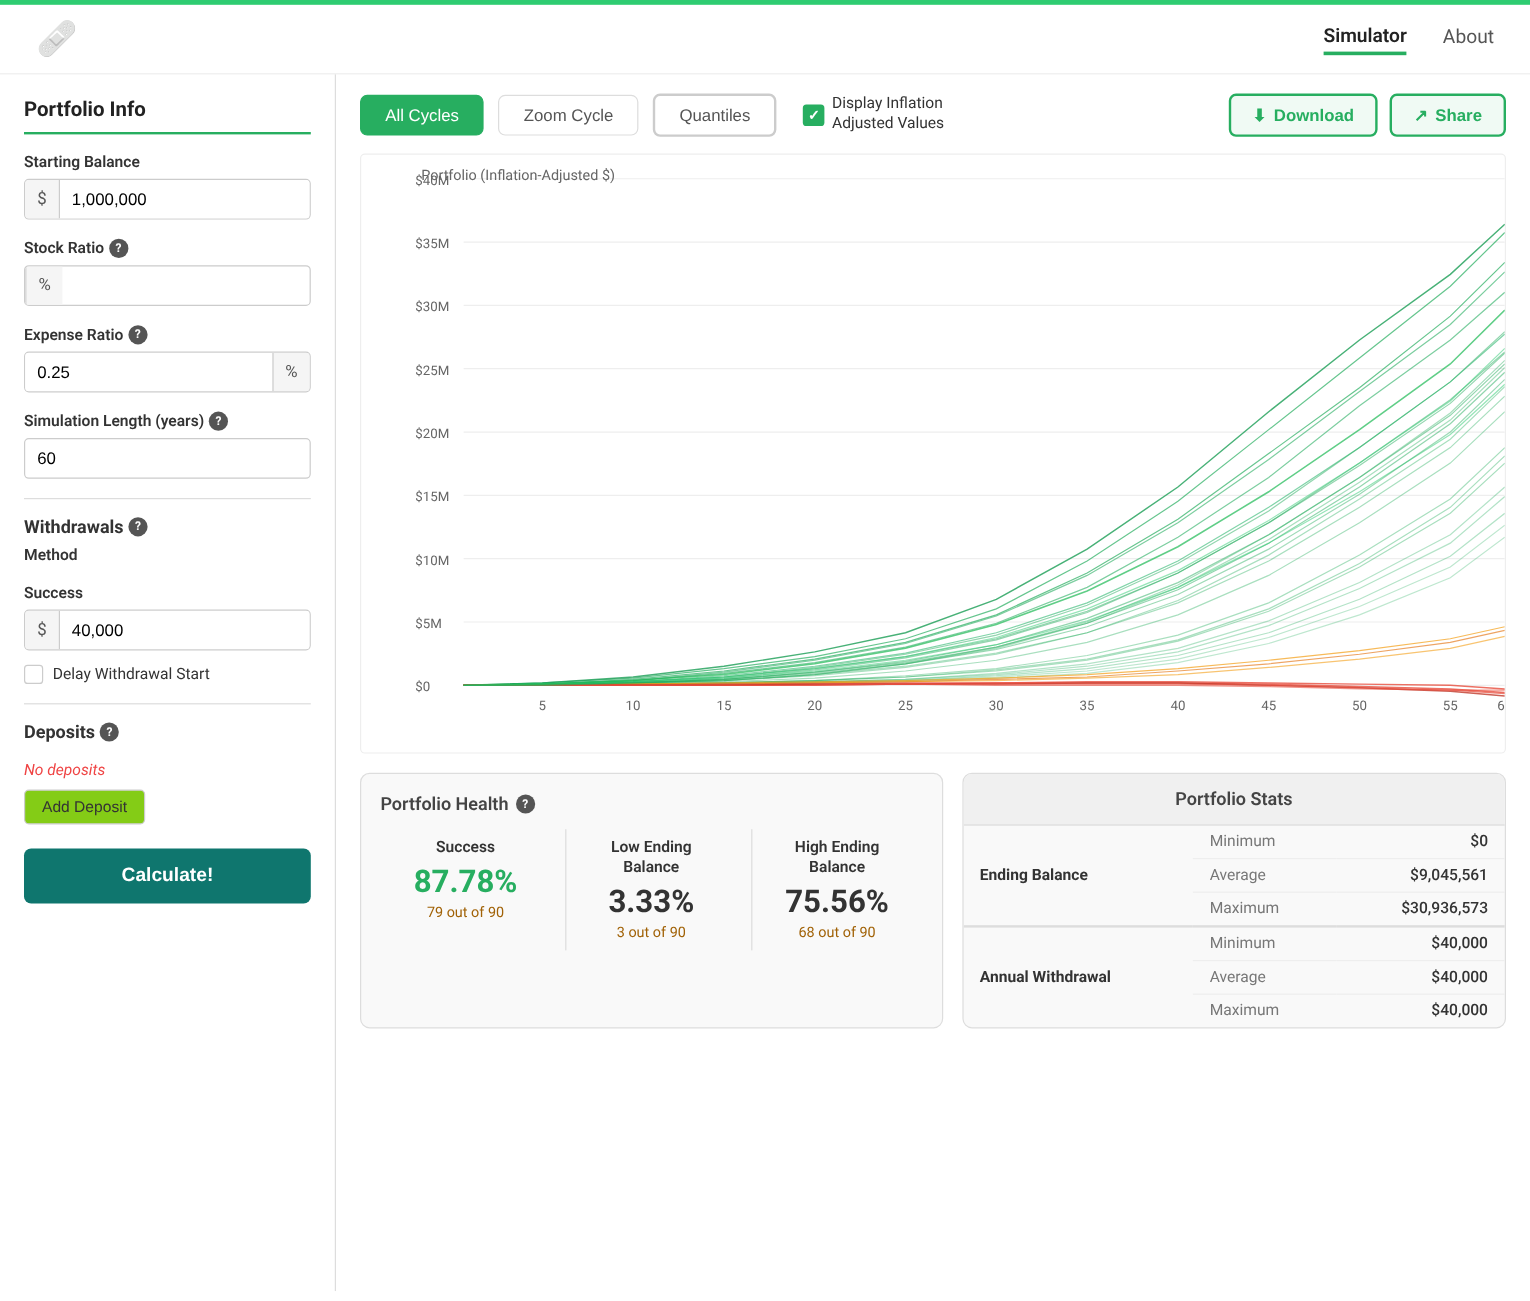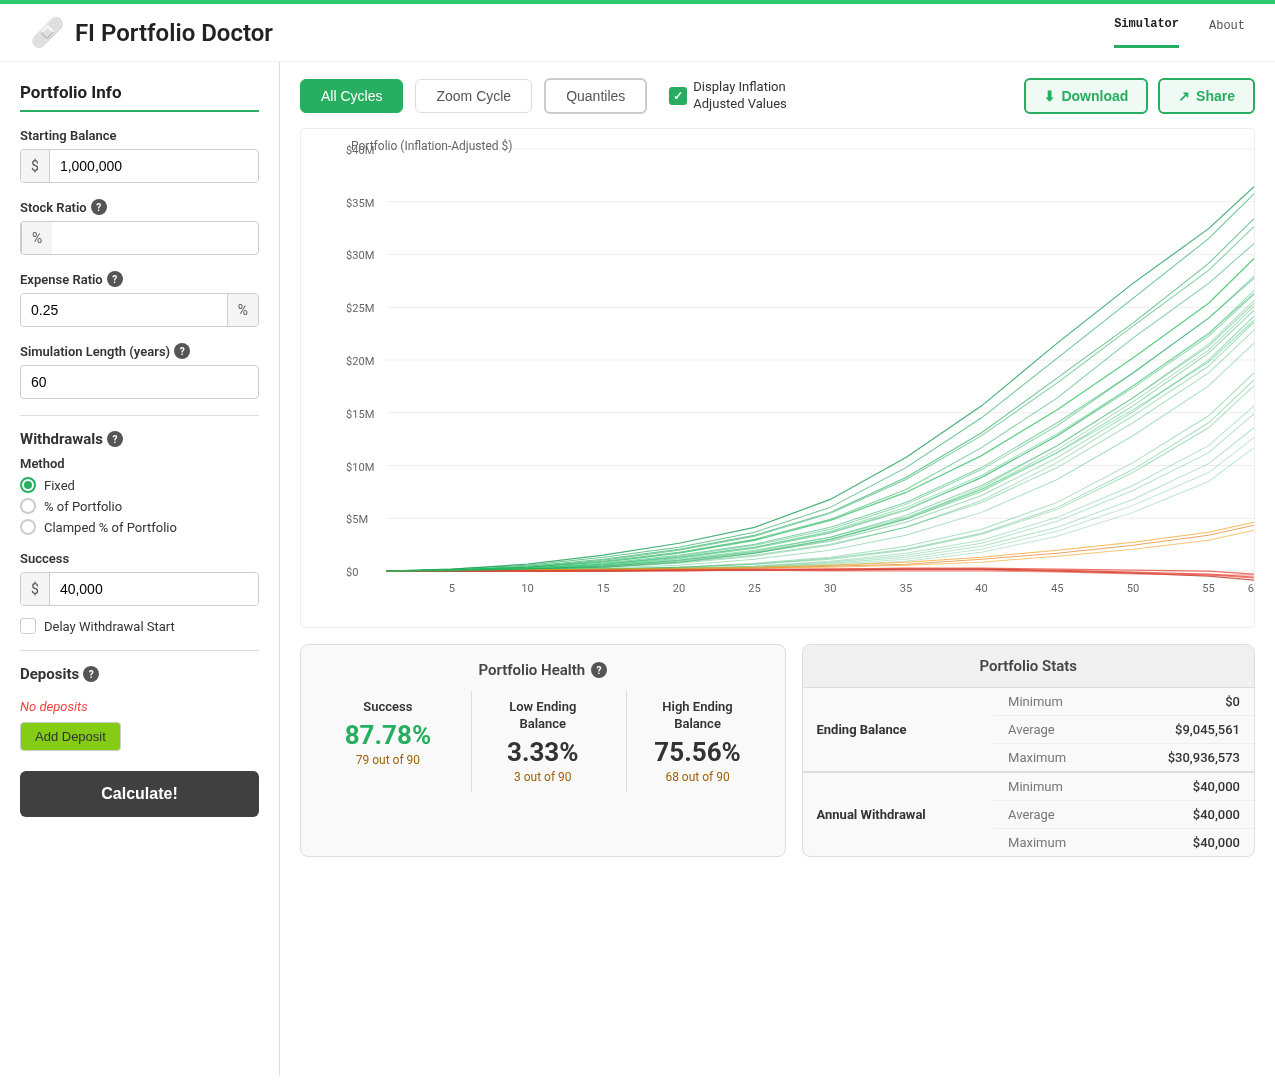--- a/index.html
+++ b/index.html
@@ -6,21 +6,21 @@
     body { font-family: -apple-system, BlinkMacSystemFont, 'Segoe UI', Roboto, sans-serif; background: #fff; color: #333; }
     
     .top-bar { height: 4px; background: #2ecc71; }
     
     header { display: flex; align-items: center; justify-content: space-between; padding: 12px 30px; border-bottom: 1px solid #eee; }
     .logo { display: flex; align-items: center; gap: 10px; }
     .logo-icon { color: #27ae60; font-size: 28px; }
     .logo-title { font-size: 24px; font-weight: 600; color: #222; }
     
     nav { display: flex; align-items: center; gap: 30px; }
-    .nav-item { font-size: 12px; color: #555; cursor: pointer; padding-bottom: 14px; text-decoration: none; font-family: Liberation Mono, monospace; }
+    .nav-item { font-size: 16px; color: #555; cursor: pointer; padding-bottom: 4px; text-decoration: none; }
     .nav-item.active { color: #222; font-weight: 600; border-bottom: 3px solid #27ae60; }
     
     .main-layout { display: flex; min-height: calc(1084px - 70px); }
     
     .sidebar { width: 280px; min-width: 280px; padding: 20px 20px; border-right: 1px solid #ddd; }
     .sidebar-title { font-size: 17px; font-weight: 700; color: #222; margin-bottom: 6px; padding-bottom: 8px; border-bottom: 2px solid #27ae60; }
     
     .form-group { margin-top: 16px; }
     .form-label { font-size: 13px; font-weight: 600; color: #333; margin-bottom: 6px; display: flex; align-items: center; gap: 4px; }
     .help-icon { display: inline-flex; align-items: center; justify-content: center; width: 16px; height: 16px; border-radius: 50%; background: #555; color: #fff; font-size: 10px; font-weight: bold; cursor: pointer; }
@@ -40,21 +40,21 @@
     .radio-dot { width: 16px; height: 16px; border-radius: 50%; border: 2px solid #ccc; display: flex; align-items: center; justify-content: center; }
     .radio-dot.checked { border-color: #27ae60; }
     .radio-dot.checked::after { content: ''; width: 8px; height: 8px; border-radius: 50%; background: #27ae60; }
     
     .checkbox-group { display: flex; align-items: center; gap: 8px; margin-top: 12px; font-size: 13px; }
     .checkbox-box { width: 16px; height: 16px; border: 1px solid #ccc; border-radius: 3px; cursor: pointer; }
     
     .no-deposits { color: #ef4444; font-size: 13px; font-style: italic; margin-bottom: 8px; margin-top: 16px; }
     .add-btn { border: 1px solid #ccc; background: #84cc16; border-radius: 4px; padding: 6px 14px; font-size: 13px; cursor: pointer; color: #333; }
     
-    .calc-btn { display: block; width: 100%; background: #404040; color: #fff; border: none; border-radius: 6px; padding: 14px; font-size: 16px; font-weight: 700; cursor: pointer; margin-top: 20px; }
+    .calc-btn { display: block; width: 100%; background: #0f766e; color: #fff; border: none; border-radius: 6px; padding: 14px; font-size: 16px; font-weight: 700; cursor: pointer; margin-top: 20px; }
     
     .content { flex: 1; padding: 16px 20px; }
     
     .toolbar { display: flex; align-items: center; gap: 12px; margin-bottom: 14px; flex-wrap: wrap; }
     .tab-btn { padding: 8px 20px; border-radius: 6px; border: 1px solid #ddd; font-size: 14px; cursor: pointer; background: #fff; color: #555; }
     .tab-btn.active { background: #27ae60; color: #fff; border-color: #27ae60; }
     .tab-btn.outlined { background: #fff; color: #555; border: 2px solid #ccc; }
     
     .inflation-check { display: flex; align-items: center; gap: 6px; margin-left: 10px; }
     .check-box-green { width: 18px; height: 18px; background: #27ae60; border-radius: 3px; display: flex; align-items: center; justify-content: center; cursor: pointer; flex-shrink: 0; }
@@ -65,21 +65,21 @@
     .dl-btn { display: flex; align-items: center; gap: 6px; padding: 8px 18px; border-radius: 6px; border: 2px solid #27ae60; background: #f0faf4; color: #27ae60; font-size: 14px; font-weight: 600; cursor: pointer; }
     .share-btn { display: flex; align-items: center; gap: 6px; padding: 8px 18px; border-radius: 6px; border: 2px solid #27ae60; background: #f0faf4; color: #27ae60; font-size: 14px; font-weight: 600; cursor: pointer; }
     
     .chart-area { position: relative; background: #fff; border: 1px solid #eee; border-radius: 4px; margin-bottom: 16px; padding: 10px 0 30px 45px; height: 500px; }
     .chart-y-label { position: absolute; top: 10px; left: 50px; font-size: 12px; color: #666; }
     .chart-svg { width: 100%; height: 100%; }
     
     .bottom-panels { display: flex; gap: 16px; }
     
     .health-panel { flex: 1; border: 1px solid #ddd; border-radius: 8px; padding: 16px; background: #f9f9f9; }
-    .health-title { text-align: center; font-size: 15px; font-weight: 600; color: #444; margin-bottom: 12px; display: flex; align-items: center; justify-content: center; gap: 6px; }
+    .health-title { text-align: center; font-size: 15px; font-weight: 600; color: #444; margin-bottom: 12px; display: flex; align-items: center; gap: 6px; }
     .health-stats { display: flex; gap: 12px; }
     .health-col { flex: 1; text-align: center; padding: 8px; }
     .health-col + .health-col { border-left: 1px solid #ddd; }
     .health-col-label { font-size: 13px; font-weight: 600; color: #333; margin-bottom: 4px; line-height: 1.3; }
     .health-value-green { font-size: 26px; font-weight: 700; color: #27ae60; }
     .health-value-dark { font-size: 26px; font-weight: 700; color: #333; }
     .health-sub { font-size: 12px; color: #a16207; margin-top: 3px; }
     
     .stats-panel { flex: 1; border: 1px solid #ddd; border-radius: 8px; background: #f9f9f9; overflow: hidden; }
     .stats-title { text-align: center; font-size: 15px; font-weight: 600; color: #444; padding: 12px; background: #f0f0f0; border-bottom: 1px solid #ddd; }
@@ -92,21 +92,20 @@
     .stats-divider { border-top: 2px solid #ddd !important; }
   </style>
 </head>
 <body>
 
 <div class="top-bar"></div>
 
 <header>
   <div class="logo">
     <span class="logo-icon">🩹</span>
-    <span class="logo-title">FI Portfolio Doctor</span>
   </div>
   <nav>
     <a class="nav-item active">Simulator</a>
     <a class="nav-item">About</a>
   </nav>
 </header>
 
 <div class="main-layout">
 
   <aside class="sidebar">
@@ -149,34 +148,20 @@
       <input class="form-input-plain" type="text" value="60" style="">
     </div>
 
     <hr class="section-divider">
     <div class="section-title">
       <span>Withdrawals</span>
       <span class="help-icon">?</span>
     </div>
 
     <div class="method-label">Method</div>
-    <div class="radio-group">
-      <label class="radio-item">
-        <div class="radio-dot checked"></div>
-        <span>Fixed</span>
-      </label>
-      <label class="radio-item">
-        <div class="radio-dot"></div>
-        <span>% of Portfolio</span>
-      </label>
-      <label class="radio-item">
-        <div class="radio-dot"></div>
-        <span>Clamped % of Portfolio</span>
-      </label>
-    </div>
 
     <div class="form-group">
       <div class="form-label">Success</div>
       <div class="input-wrapper">
         <span class="input-prefix">$</span>
         <input class="form-input" type="text" value="40,000" style="">
       </div>
     </div>
 
     <div class="checkbox-group">

